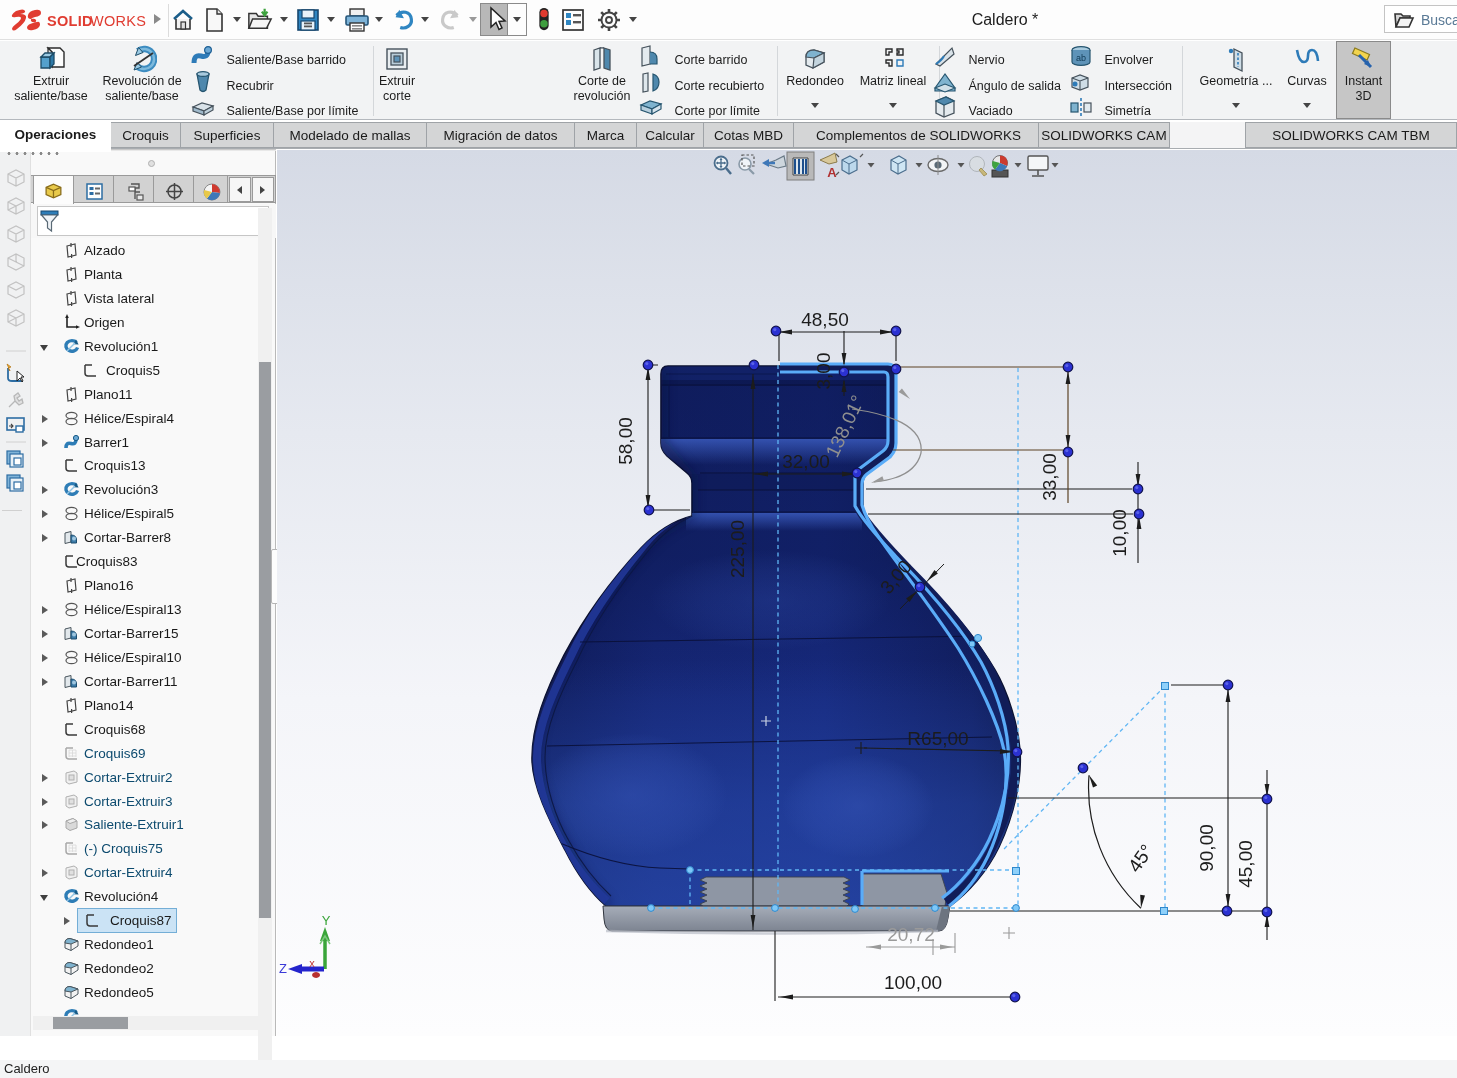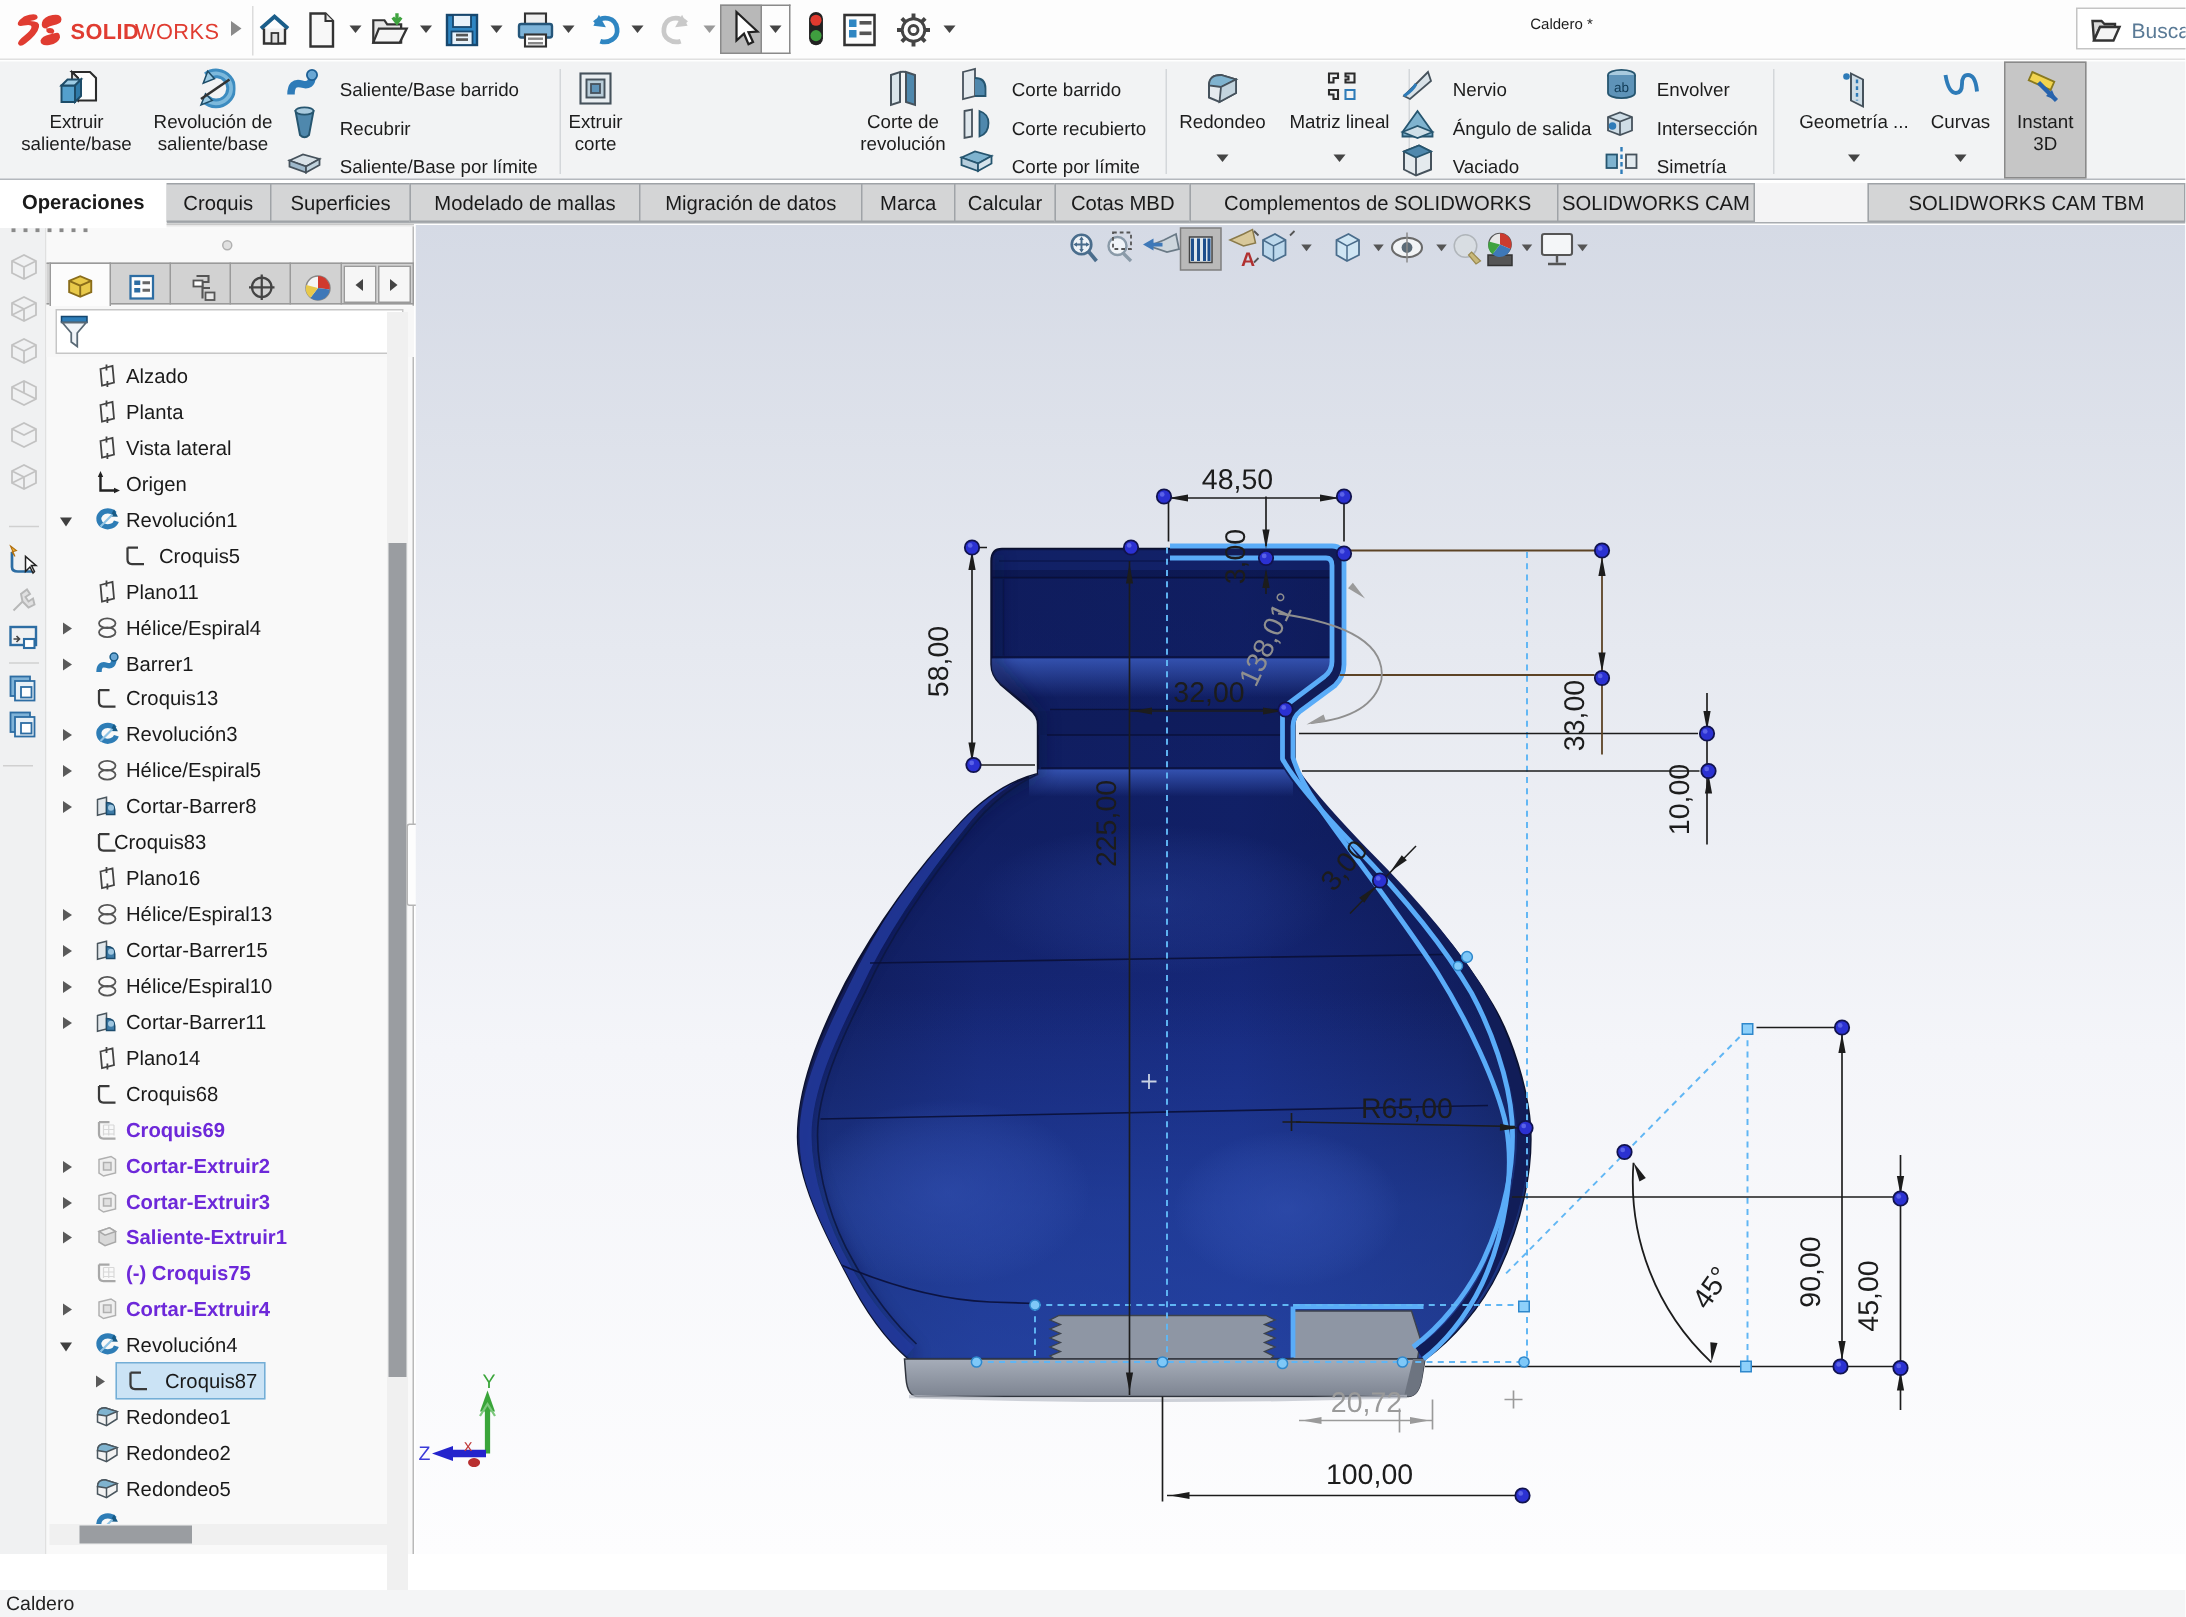--- a/index.html
+++ b/index.html
@@ -5,42 +5,42 @@
   * { margin:0; padding:0; box-sizing:border-box; }
   html,body { width:1457px; height:1078px; overflow:hidden; }
   body { font-family:"Liberation Sans", sans-serif; background:#fff; position:relative; }
   #page { position:absolute; left:0; top:0; width:1457px; height:1078px; }
   .abs { position:absolute; }
   
   #titlebar { position:absolute; left:0; top:0; width:1457px; height:40px; background:#fdfdfd; border-bottom:1px solid #e0e0e0; }
   .tbtn { position:absolute; top:7px; width:26px; height:26px; }
   .darr { position:absolute; top:17px; width:0; height:0; border-left:4px solid transparent; border-right:4px solid transparent; border-top:5px solid #444; }
   .darr.gray { border-top-color:#9a9a9a; }
-  #title { position:absolute; top:11px; left:896px; width:290px; text-align:center; font-size:10px; color:#1c1c1c; }
+  #title { position:absolute; top:11px; left:860px; width:290px; text-align:center; font-size:16px; color:#1c1c1c; }
   #search { position:absolute; top:5px; left:1384px; width:80px; height:28px; background:#fff; border:1px solid #c4c4c4; }
   #search span { position:absolute; left:36px; top:6px; font-size:14px; color:#5a7a96; white-space:nowrap; }
   
   #ribbon { position:absolute; left:0; top:41px; width:1457px; height:79px; background:#f2f3f4; border-bottom:1px solid #b4b8bd; }
   .rsep { position:absolute; top:5px; height:70px; width:1px; background:#d4d7da; }
   .bigbtn { position:absolute; top:4px; text-align:center; font-size:12.5px; color:#1c1c1c; line-height:14.5px; }
   .bigbtn svg { display:block; margin:0 auto 1px auto; }
   .stk { position:absolute; font-size:12.5px; color:#1c1c1c; white-space:nowrap; }
   .stk svg { vertical-align:-4px; margin-right:7px; }
   
   #tabrow { position:absolute; left:0; top:122px; width:1457px; height:26px; background:#f4f4f5; }
   .ctab { position:absolute; top:0; height:26px; background:#d4d5d6; border:1px solid #9fa3a7; font-size:13.5px; color:#1a1a1a; text-align:center; line-height:25px; }
   .ctab.active { background:#fff; font-weight:bold; border:none; height:30px; z-index:2; }
   #tabline { position:absolute; left:111px; top:148px; width:1346px; height:1px; background:#a8acb0; }
   
   #leftstrip { position:absolute; left:0; top:150px; width:31px; height:886px; background:#f0f1f2; border-right:1px solid #e0e0e0; }
   
   #panel { position:absolute; left:31px; top:150px; width:245px; height:886px; background:#f9f9f9; border-right:1px solid #b9b9b9; }
   .trow { position:absolute; left:0; height:24px; width:228px; font-size:13.5px; color:#1a1a1a; }
   .trow .nm { position:absolute; top:4px; }
-  .trow.gray { color:#6d28d9;font-weight:bold; }
+  .trow.gray { color:#0c4a6e; }
   .exp { position:absolute; top:8px; width:0; height:0; }
   .exp.closed { border-top:4.5px solid transparent; border-bottom:4.5px solid transparent; border-left:6px solid #5a5a5a; }
   .exp.open  { border-left:4.5px solid transparent; border-right:4.5px solid transparent; border-top:6px solid #404040; margin-top:2px; }
   .ti { position:absolute; top:3px; width:17px; height:17px; }
   
   #viewport { position:absolute; left:277px; top:150px; width:1180px; height:886px; }
   
   #bottombar { position:absolute; left:0; top:1036px; width:1457px; height:24px; background:#eaeaea; border-top:1px solid #9a9a9a; }
   .btab { position:absolute; top:0; height:24px; background:#d4d4d4; border-right:1px solid #8f8f8f; font-size:13.5px; color:#111; text-align:center; line-height:23px; }
   .btab.active { background:#fff; font-weight:bold; }

